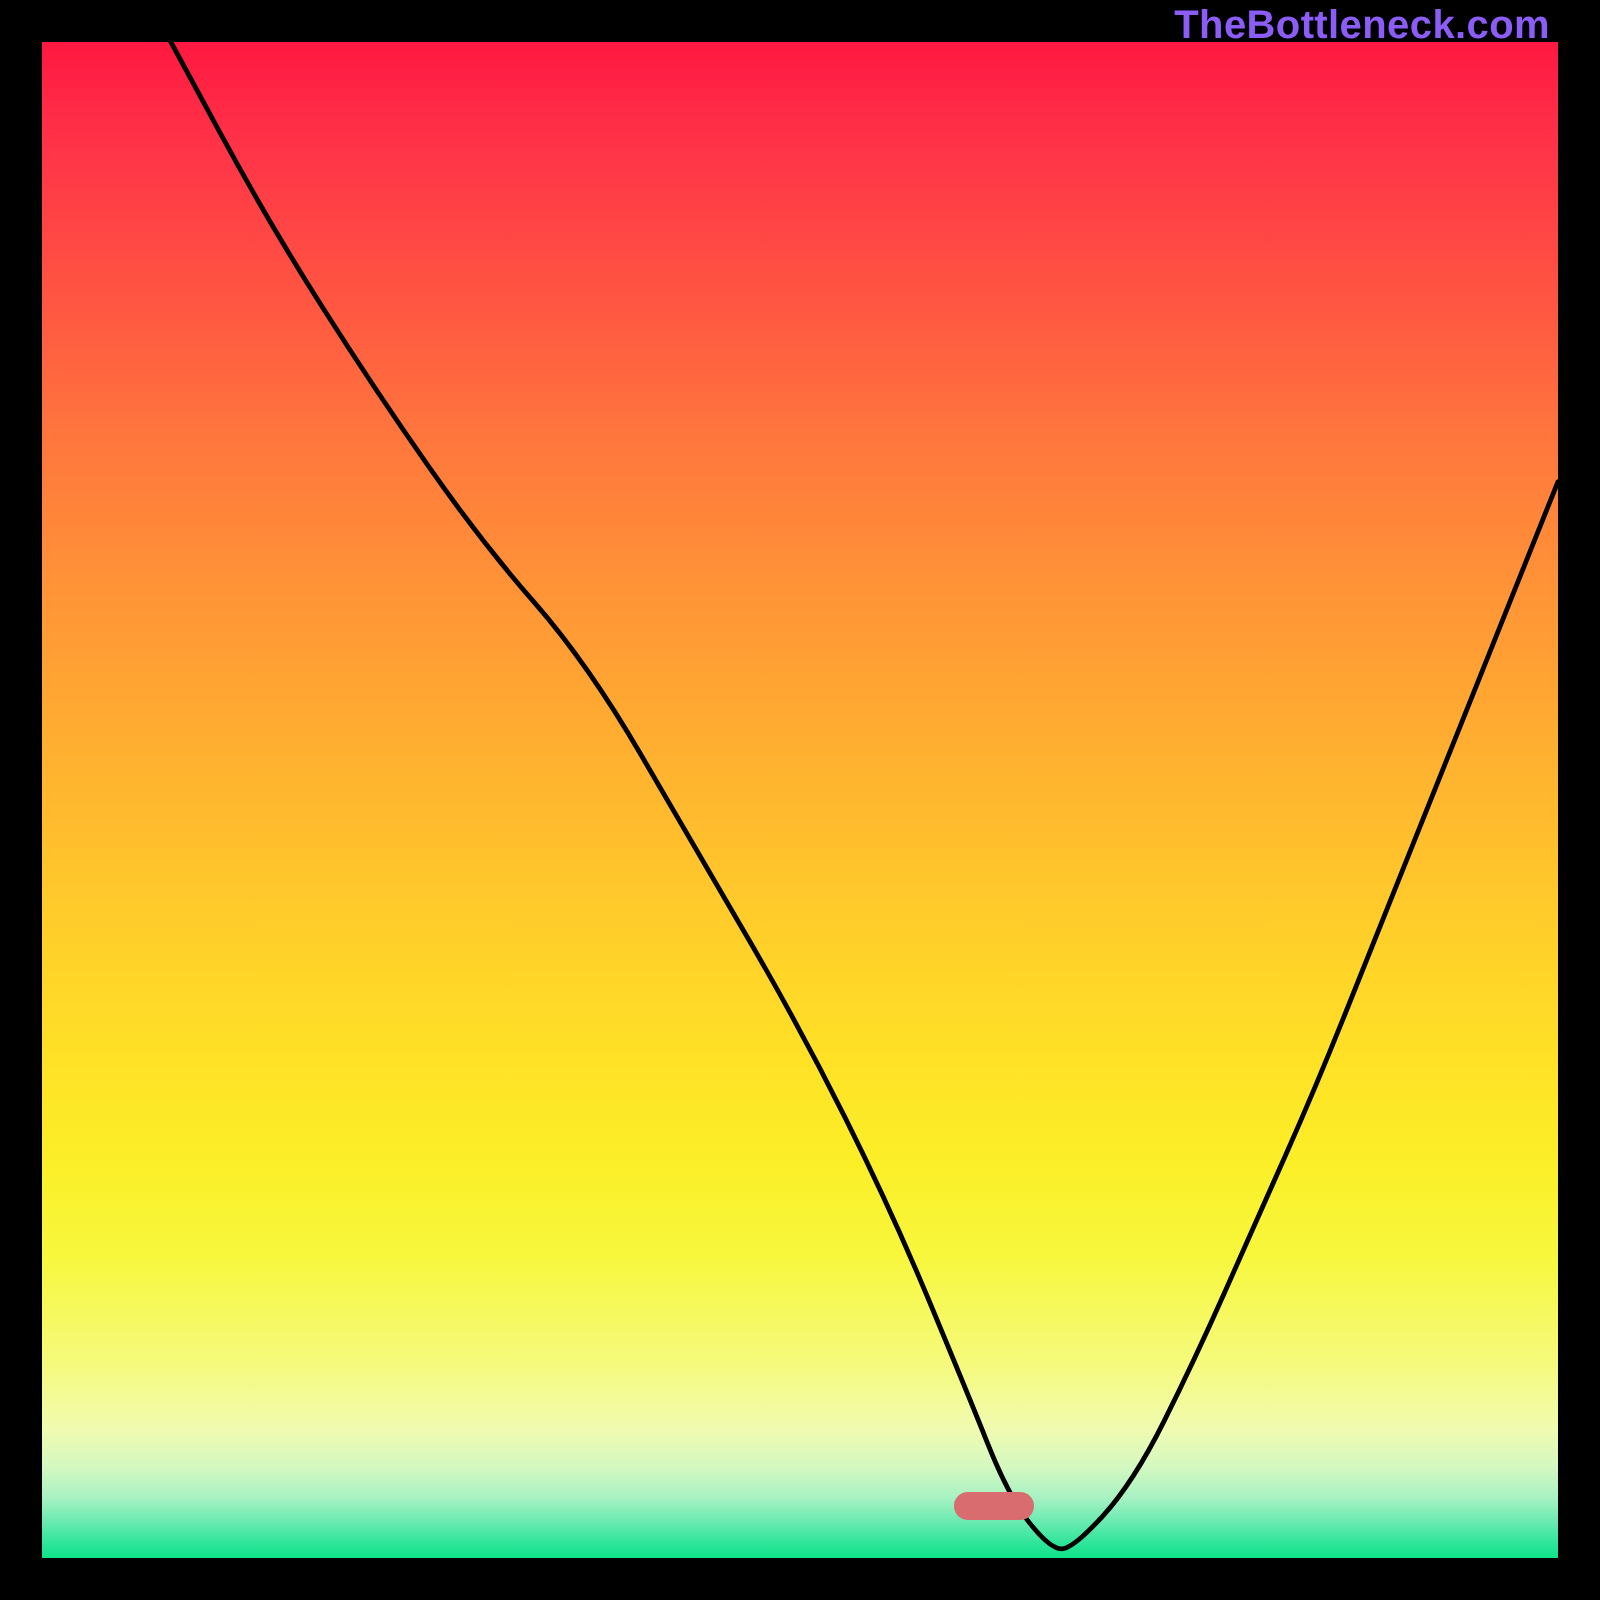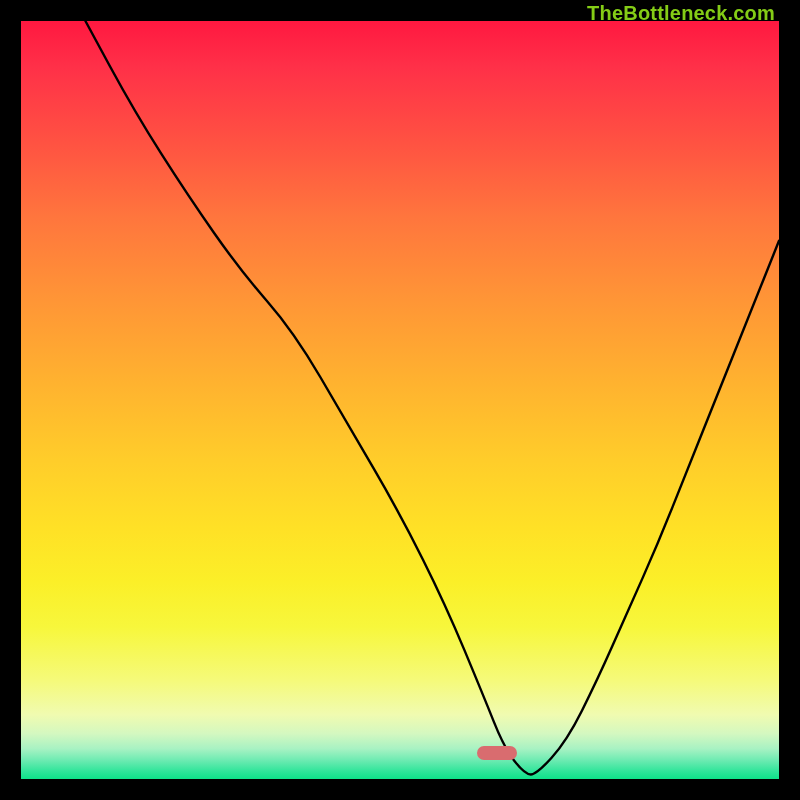--- a/index.html
+++ b/index.html
@@ -44,21 +44,21 @@
       #0ee289 100%
     );
   }
   .watermark {
     position: absolute;
     top: 2px;
     right: 25px;
     font-family: Arial, Helvetica, sans-serif;
     font-size: 20px;
     font-weight: bold;
-    color: #84cc16;
+    color: #8b5cf6;
     letter-spacing: 0.2px;
   }
   svg.curve {
     position: absolute;
     left: 21px;
     top: 21px;
     width: 758px;
     height: 758px;
     overflow: visible;
   }

